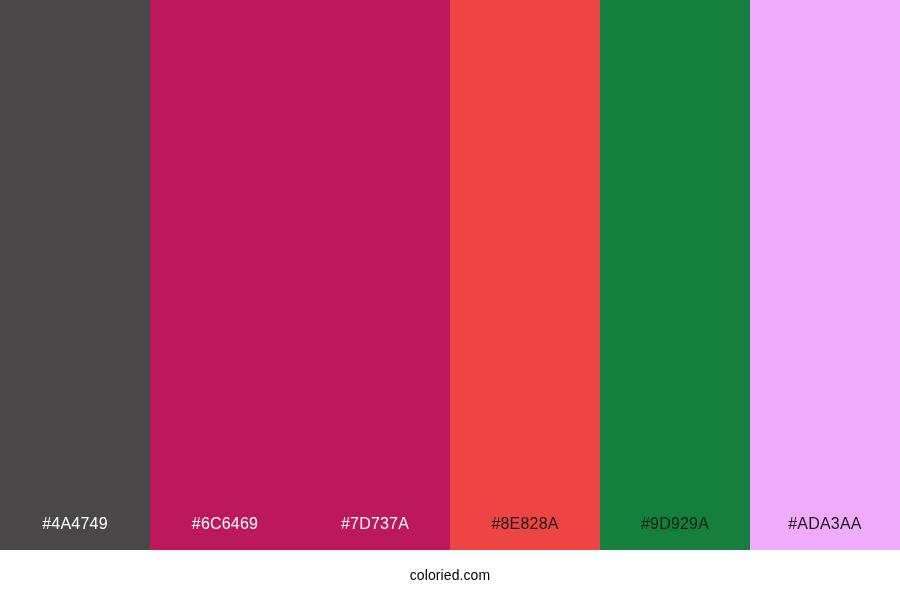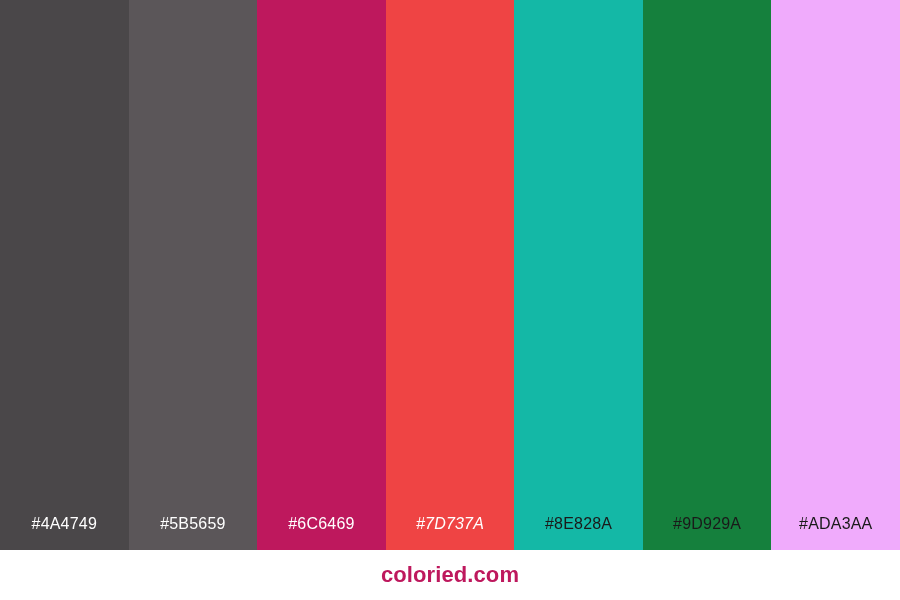--- a/index.html
+++ b/index.html
@@ -61,51 +61,48 @@
     width: 900px;
     height: 50px;
     background: #ffffff;
     display: flex;
     align-items: center;
     justify-content: center;
   }
 
   .footer-text {
     font-family: "Liberation Sans", sans-serif;
-    font-size: 22px;
-    font-weight: 700;
-    color: #be185d;
+    font-size: 14px;
+    font-weight: 400;
+    color: #000000;
     letter-spacing: 0.1px;
     line-height: 1;
   }
 </style>
 </head>
 <body>
 
 <div class="palette-page">
 
   <div class="swatch-strip">
 
     <div class="swatch light-text" style="background-color: rgb(74, 71, 73);">
       <span class="swatch-label">#4A4749</span>
     </div>
 
-    <div class="swatch light-text" style="background-color: rgb(91, 86, 89);">
-      <span class="swatch-label">#5B5659</span>
-    </div>
 
     <div class="swatch light-text" style="background-color: #be185d;">
       <span class="swatch-label">#6C6469</span>
     </div>
 
-    <div class="swatch light-text" style="background-color: #ef4444; font-style: italic;">
+    <div class="swatch light-text" style="background-color: #be185d;">
       <span class="swatch-label">#7D737A</span>
     </div>
 
-    <div class="swatch dark-text" style="background-color: #14b8a6;">
+    <div class="swatch dark-text" style="background-color: #ef4444;">
       <span class="swatch-label">#8E828A</span>
     </div>
 
     <div class="swatch dark-text" style="background-color: #15803d;">
       <span class="swatch-label">#9D929A</span>
     </div>
 
     <div class="swatch dark-text" style="background-color: #f0abfc;">
       <span class="swatch-label">#ADA3AA</span>
     </div>

